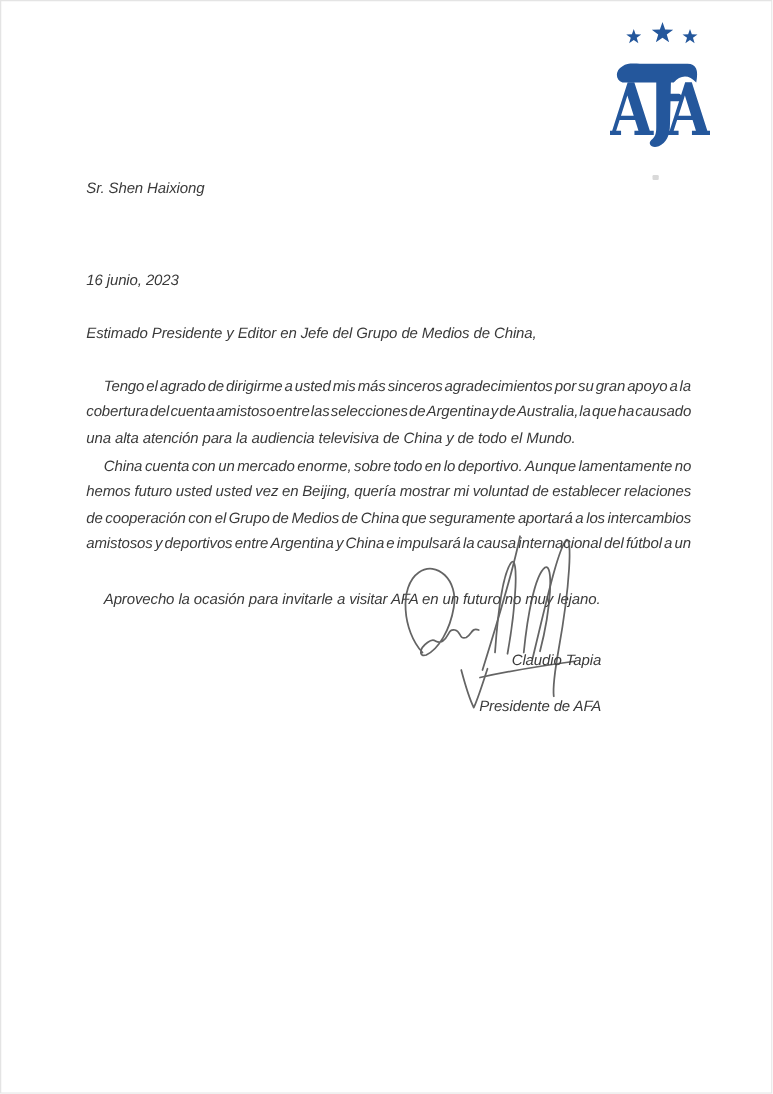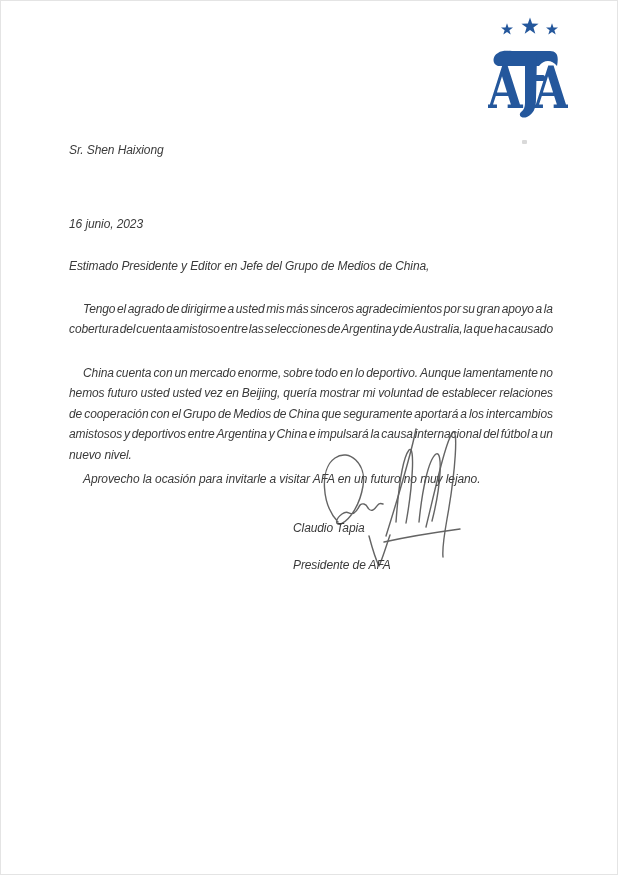--- a/index.html
+++ b/index.html
@@ -20,21 +20,21 @@
     color:#3a3a3a;
     font-style:italic;
   }
   .recipient .tline{height:17.5px;line-height:17.5px;}
   .para{left:68px;width:484px;}
   .tline{height:20.4px;line-height:20.4px;white-space:nowrap;}
   .just{display:flex;justify-content:space-between;}
   .just span{flex:0 0 auto;}
   .indent{padding-left:14px;}
   .oneline{height:20.4px;line-height:20.4px;}
-  .sig-block{text-align:left;}
+  .sig-block{text-align:right;}
   .sig-line{height:17px;line-height:17px;}
   .logo-box{left:487px;top:13px;width:80px;height:108px;}
   .sig-svg{left:313px;top:422px;width:164px;height:150px;}
   .artifact{
     left:521px;top:139px;width:5px;height:4px;
     background:#9a9a9a;opacity:0.38;border-radius:1px;
   }
 </style>
 </head>
 <body>
@@ -96,20 +96,21 @@
         <span>de</span>
         <span>Argentina</span>
         <span>y</span>
         <span>de</span>
         <span>Australia,</span>
         <span>la</span>
         <span>que</span>
         <span>ha</span>
         <span>causado</span>
       </div>
+      <div class="tline plain">una alta atención para la audiencia televisiva de China y de todo el Mundo.</div>
     </div>
 
   <div class="abs body-text para" style="top:362px;">
       <div class="tline just indent">
         <span>China</span>
         <span>cuenta</span>
         <span>con</span>
         <span>un</span>
         <span>mercado</span>
         <span>enorme,</span>
@@ -166,21 +167,20 @@
         <span>e</span>
         <span>impulsará</span>
         <span>la</span>
         <span>causa</span>
         <span>internacional</span>
         <span>del</span>
         <span>fútbol</span>
         <span>a</span>
         <span>un</span>
       </div>
-      <div class="tline plain">nuevo nivel.</div>
     </div>
 
   <div class="abs body-text para" style="top:468px;">
       <div class="tline plain indent">Aprovecho la ocasión para invitarle a visitar AFA en un futuro no muy lejano.</div>
     </div>
 
   <svg class="abs sig-svg" viewBox="0 0 164 150">
     <g fill="none" stroke="#4f4f4f" stroke-width="1.4" stroke-linecap="round" stroke-linejoin="round" opacity="0.88">
       <path d="M 24 99 C 8 82 5 46 21 35 C 35 25 53 41 49 63 C 46 81 37 96 27 101 C 21 103 21 96 28 91 C 35 86 34 93 40 90 C 46 86 44 80 50 81 C 55 82 53 89 59 87 C 64 84 63 79 69 81"></path>
       <path d="M 82 99 C 84 71 88 36 95 27 C 101 21 99 61 92 100"></path>

